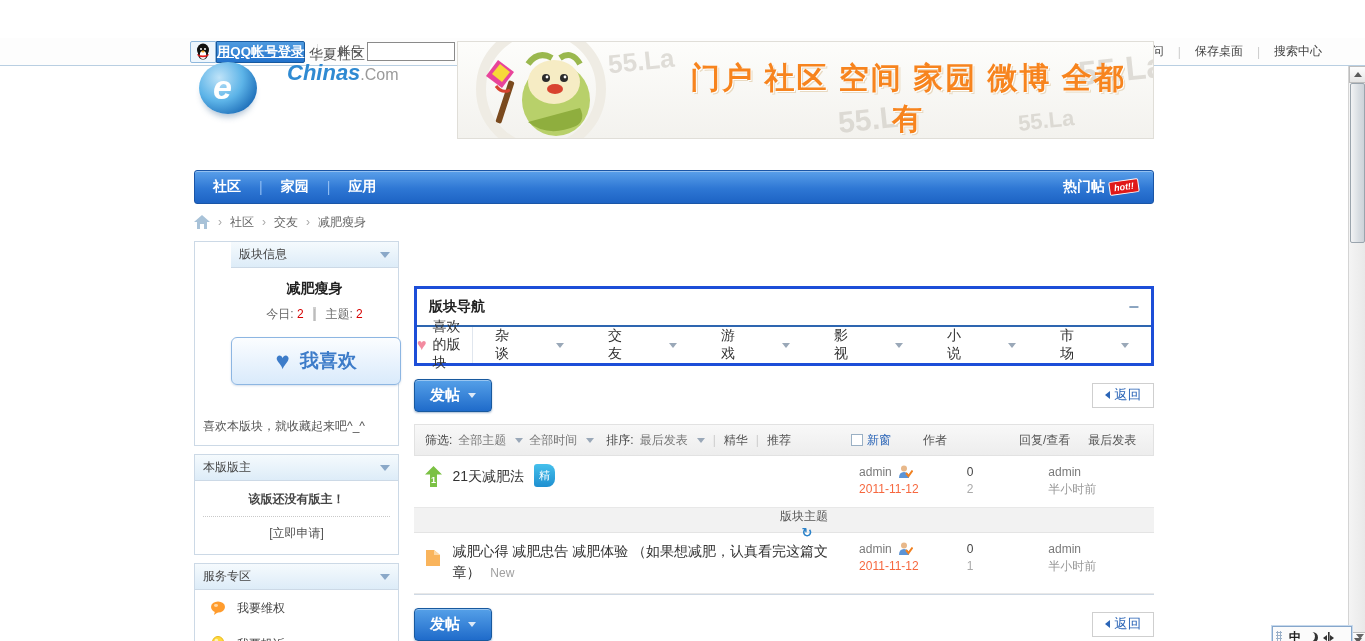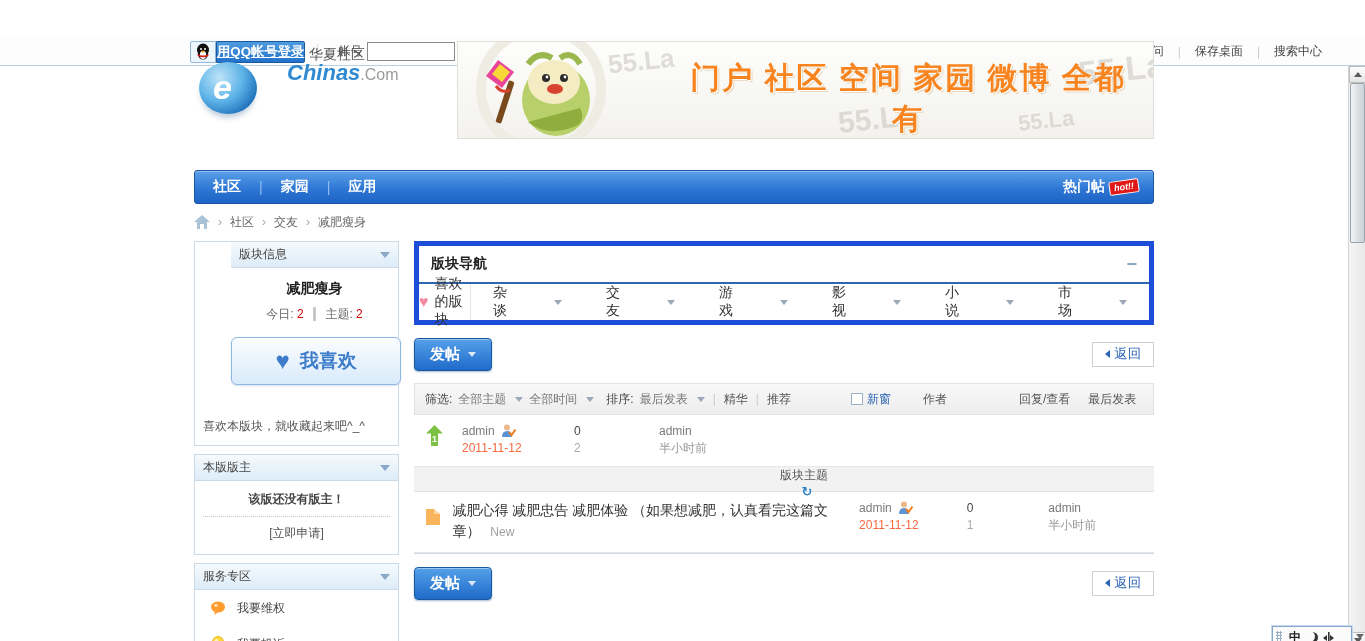--- a/index.html
+++ b/index.html
@@ -89,21 +89,21 @@
   .like-label { color:#3d7cc9; font-size:19px; font-weight:bold; }
   .dotted { border-top:1px dotted #c9c9c9; margin:12px 8px 0; }
   .panel-tip { padding:8px 8px 10px; color:#555; }
   .center-line { text-align:center; color:#444; }
   .no-mod { margin-top:10px; font-weight:bold; }
   .apply { margin:8px 0 12px; color:#555; cursor:pointer; }
   .svc-item { display:flex; align-items:center; padding:9px 14px; color:#444; cursor:pointer; }
   .svc-item .svc-ic { width:18px; height:18px; margin-right:10px; display:flex; align-items:center; justify-content:center; }
 
   
-  .fnav { border:5px solid #1d4ed8; background:#fff; }
+  .fnav { border:3px solid #1d4ed8; background:#fff;margin-top:45px; }
   .fnav-hd { height:36px; display:flex; align-items:center; padding:0 12px; font-size:14px; font-weight:bold; color:#222; }
   .collapse { margin-left:auto; color:#8aa4c0; font-size:18px; cursor:pointer; line-height:10px; }
   .fnav-line { height:2px; background:#2e66b0; }
   .fnav-tabs { display:flex; height:36px; align-items:stretch; }
   .fav-tab { width:200px; display:flex; align-items:center; justify-content:center; border-right:1px solid #e0e6ee;
     color:#333; font-size:14px; cursor:pointer; }
   .fav-heart { color:#f38ba0; font-size:16px; margin-right:6px; }
   .menu-cell { display:flex; align-items:center; padding:0 22px; font-size:14px; color:#333; cursor:pointer;gap:40px; }
   .dd-tri { width:0; height:0; border-left:4px solid transparent; border-right:4px solid transparent;
     border-top:5px solid #9aa8b8; margin-left:7px; }
@@ -424,20 +424,24 @@
         </div>
 
         <div class="thread-list">
           <div class="thread-row">
             <span class="t-icon">
               <svg width="17" height="21" viewBox="0 0 17 21">
                   <path d="M8.5 0 L17 8.5 H12 V21 H5 V8.5 H0 Z" fill="#7bc144"></path>
                   <text x="8.5" y="17" font-size="9" font-weight="bold" fill="#fff" text-anchor="middle">1</text>
                 </svg>
             </span>
+            <span class="t-title">
+              <a>21天减肥法</a>
+              <span class="badge-digest">精</span>
+            </span>
             <span class="t-author">
               <span class="a-name">admin</span>
               <svg width="15" height="13" style="vertical-align:-2px; margin-left:3px;">
                   <circle cx="6" cy="3.5" r="3" fill="#e8b88a"></circle>
                   <path d="M1 13 Q1 7 6 7 Q11 7 11 13 Z" fill="#5b94d6"></path>
                   <path d="M8 8 l2.5 3 l4 -5.5" stroke="#f08020" stroke-width="2" fill="none"></path>
                 </svg>
               <br>
               <span class="a-date">2011-11-12</span>
             </span>

